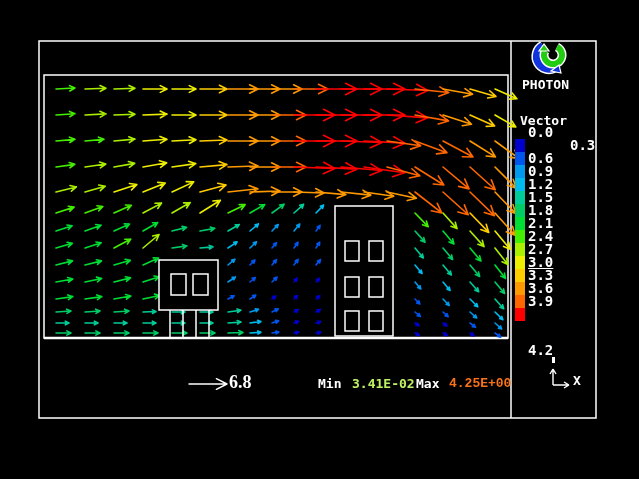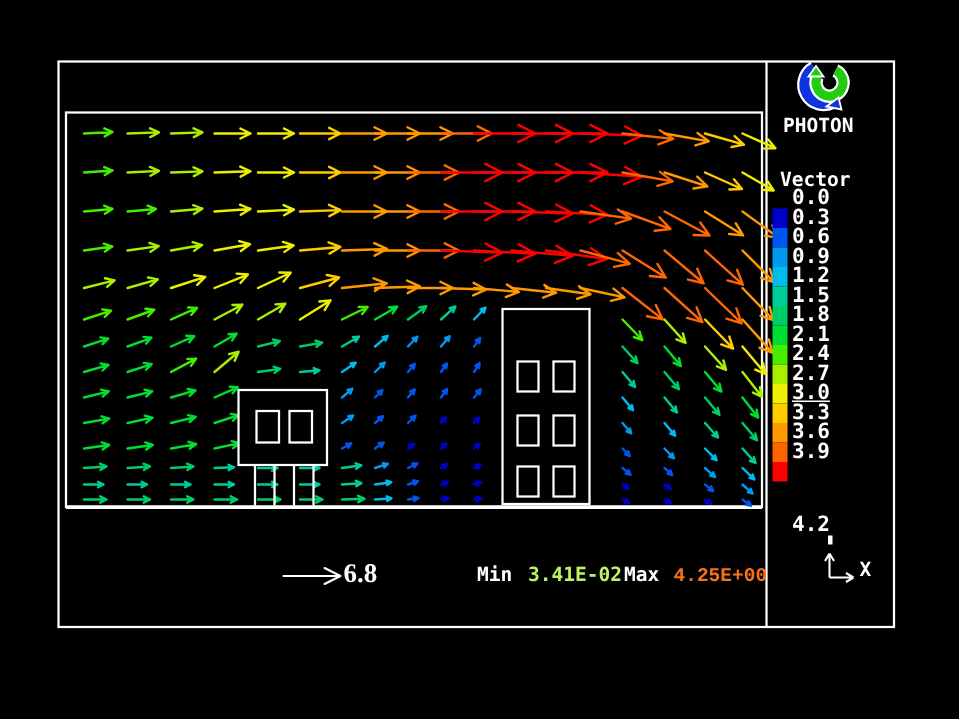--- a/index.html
+++ b/index.html
@@ -717,21 +717,21 @@
     <path d="M28 6 A 9 9 0 1 1 16 10" fill="none" stroke="#22cc11" stroke-width="6"></path>
     <path d="M10 10 L20 10 L15 3 Z" fill="#22cc11" stroke="#ffffff" stroke-width="1.2"></path>
     <path d="M22 30 L30 24 L32 32 Z" fill="#1133dd" stroke="#ffffff" stroke-width="1.2"></path>
   </svg>
   <div class="abs t13" style="left:522px;top:78px">PHOTON</div>
 
   <div>
     <div class="abs t13" style="left:520px;top:114px">Vector</div>
     <div id="legend-items">
         <div class="legend-label" style="top: 126px;">0.0</div>
-        <div class="legend-label" style="top: 139px;">0.3</div>
+        <div class="legend-label" style="top: 139px; margin-left: 42px;">0.3</div>
         <div class="legend-label" style="top: 152px;">0.6</div>
         <div class="legend-label" style="top: 165px;">0.9</div>
         <div class="legend-label" style="top: 178px;">1.2</div>
         <div class="legend-label" style="top: 191px;">1.5</div>
         <div class="legend-label" style="top: 204px;">1.8</div>
         <div class="legend-label" style="top: 217px;">2.1</div>
         <div class="legend-label" style="top: 230px;">2.4</div>
         <div class="legend-label" style="top: 243px;">2.7</div>
         <div class="legend-label" style="top: 256px; text-decoration: underline;">3.0</div>
         <div class="legend-label" style="top: 269px;">3.3</div>

